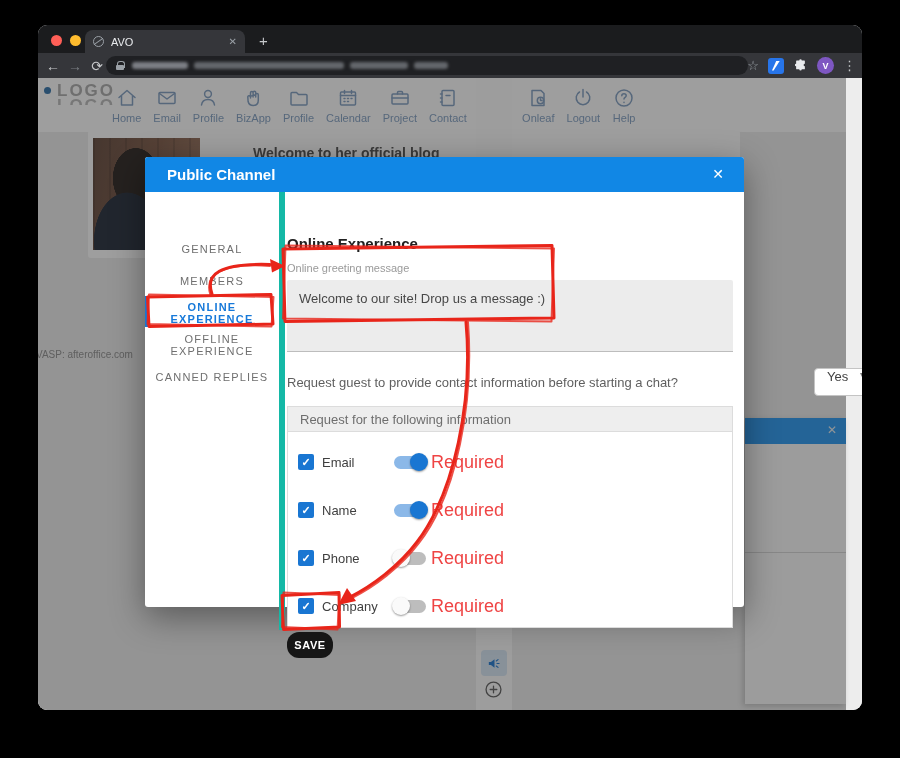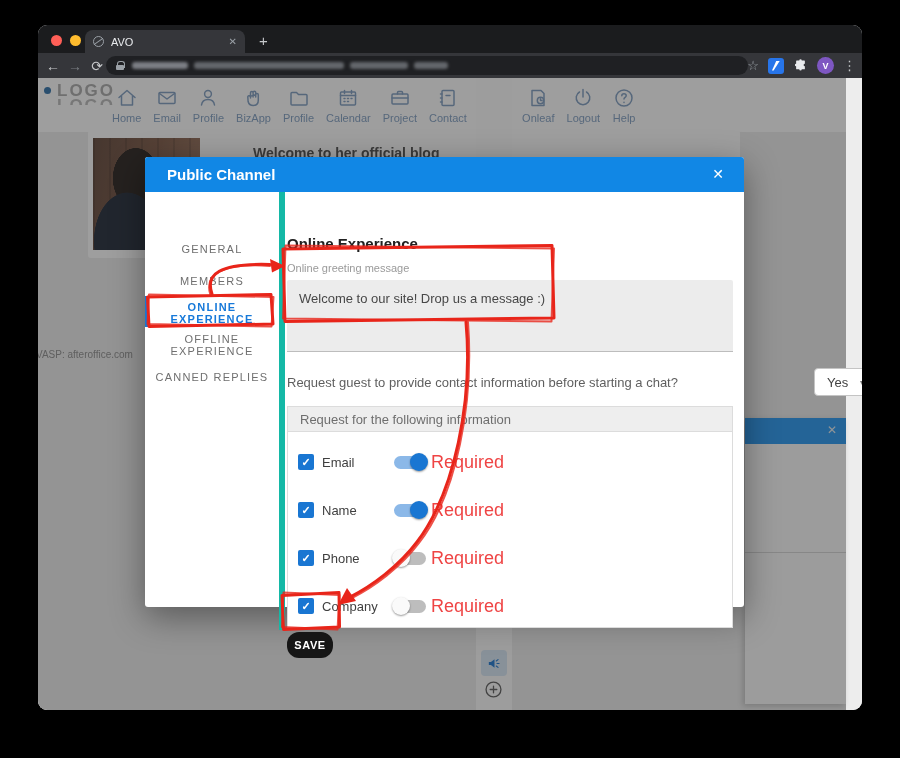--- a/index.html
+++ b/index.html
@@ -68,21 +68,21 @@
   .modal-close { position:absolute; right:20px; top:9px; color:#fff; font-size:14px; }
   .tabs-col { position:absolute; left:0; top:35px; width:140px; height:438px; border-right:6px solid #14b8a6; padding-top:41px; }
   .mtab { height:32px; display:flex; align-items:center; justify-content:center; font-size:11px; letter-spacing:1.2px; color:#6f6f6f; font-weight:500; text-align:center; }
   .mtab.active { color:#1779d9; font-weight:bold; }
   .active-bar { position:absolute; left:0; top:139px; width:4px; height:31px; background:#1976d2; }
   .mbody { position:absolute; left:140px; top:35px; width:459px; height:438px; }
   .mheading { position:absolute; left:2px; top:43px; font-size:15px; font-weight:bold; color:#212121; }
   .mlabel { position:absolute; left:2px; top:70px; font-size:11px; color:#9a9a9a; }
   .greet { position:absolute; left:2px; top:88px; width:446px; height:72px; background:#ececec; border:none; border-bottom:1px solid #bdbdbd; border-radius:2px 2px 0 0; padding:11px 12px; font-size:13px; color:#474747; font-family:"Liberation Sans", sans-serif; resize:none; outline:none; }
   .qrow-text { position:absolute; left:2px; top:183px; font-size:13px; color:#5f5f5f; }
-  .ddown { position:absolute; left:529px; top:176px; width:61px; height:28px; border:1px solid #c4c4c4; border-radius:4px; background:#fff; display:flex; align-items:center; padding:0 9px 0 12px; }
+  .ddown { position:absolute; left:529px; top:176px; width:61px; height:28px; border:1px solid #c4c4c4; border-radius:4px; background:#fff; display:flex; padding:0 9px 0 12px; }
   .ddown-val { font-size:13px; color:#424242; flex:1; }
   .ddown-caret { font-size:10px; color:#757575; }
   .secbar { position:absolute; left:2px; top:214px; width:446px; height:26px; background:#eeeeee; border:1px solid #dcdcdc; display:flex; align-items:center; padding-left:12px; font-size:13px; color:#6e6e6e; }
   .formbox { position:absolute; left:2px; top:240px; width:446px; height:196px; border:1px solid #dcdcdc; border-top:none; background:#fff; padding-top:6px; }
   .frow { height:48px; display:flex; align-items:center; padding-left:10px; }
   .cbox { width:16px; height:16px; border-radius:2px; background:#1976d2; color:#fff; font-size:11px; font-weight:bold; display:flex; align-items:center; justify-content:center; }
   .flabel { font-size:13px; color:#3f3f3f; font-weight:500; margin-left:8px; width:72px; }
   .toggle { width:32px; height:13px; border-radius:7px; position:relative; background:#bdbdbd; }
   .toggle .thumb { position:absolute; top:-2.5px; width:18px; height:18px; border-radius:50%; background:#fafafa; box-shadow:0 1px 2px rgba(0,0,0,.4); left:-2px; }
   .toggle.on { background:#8bb8e8; }

